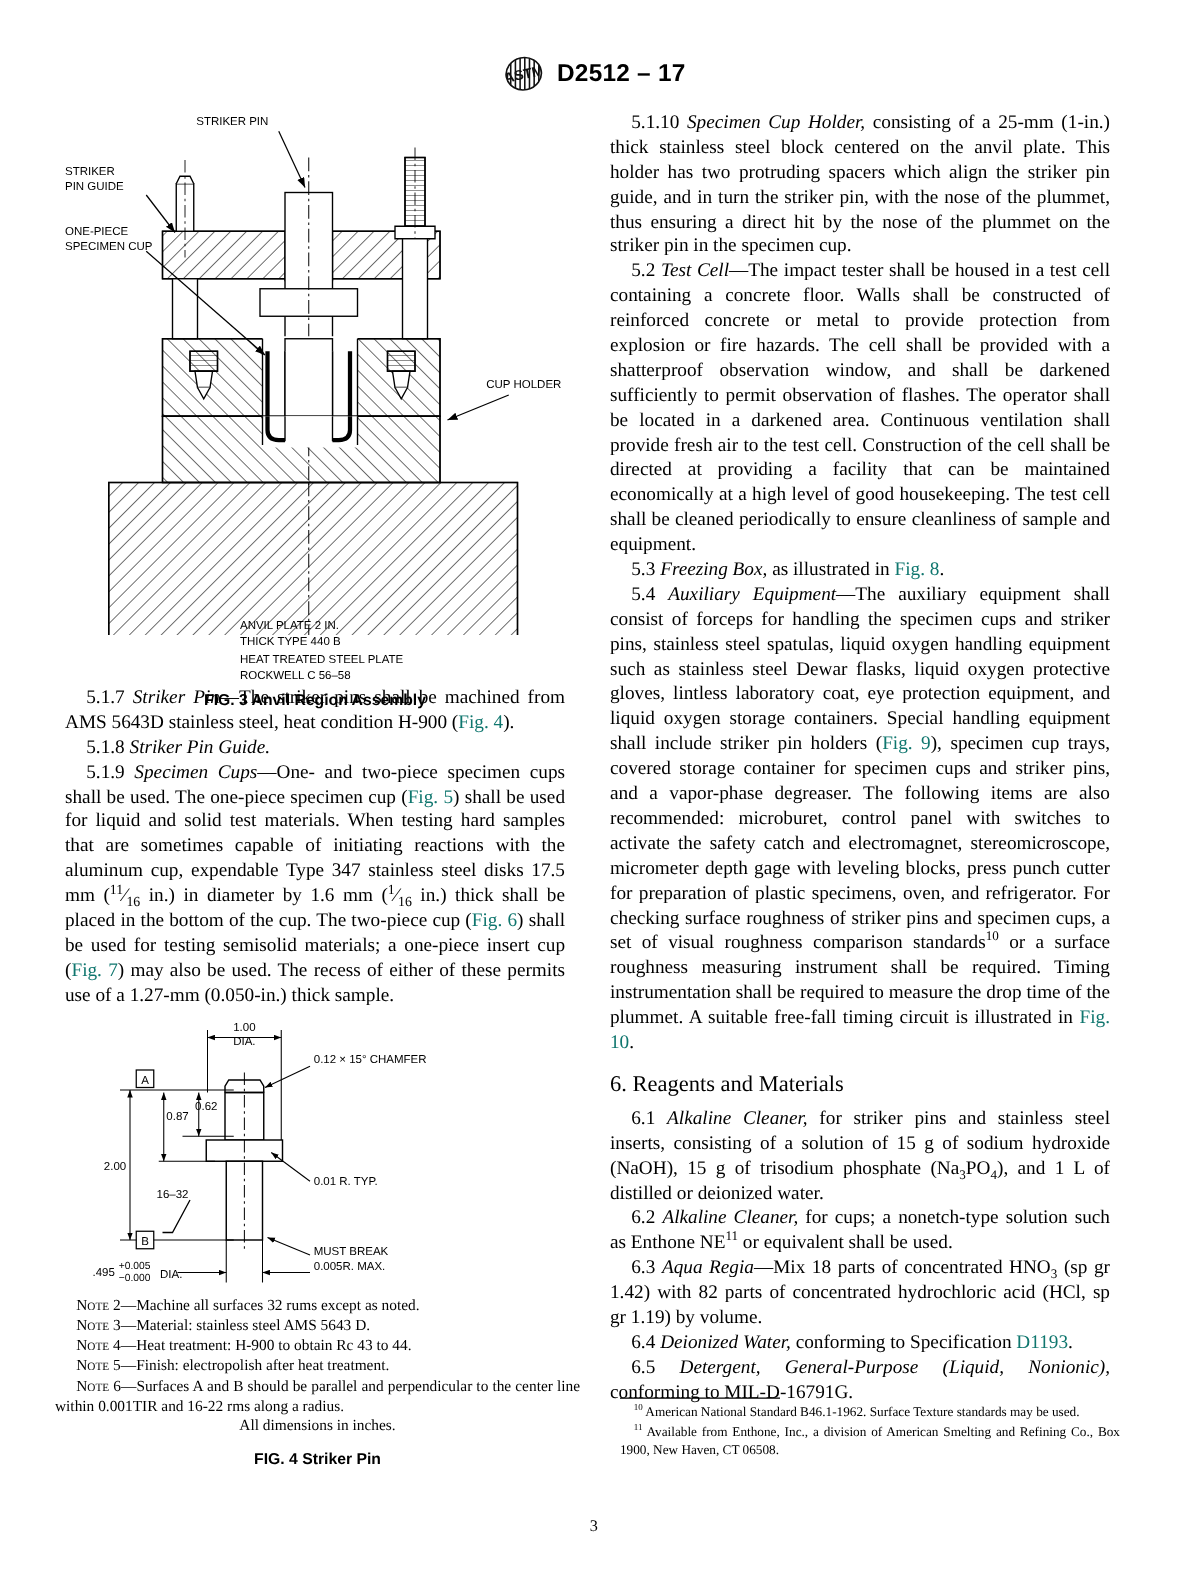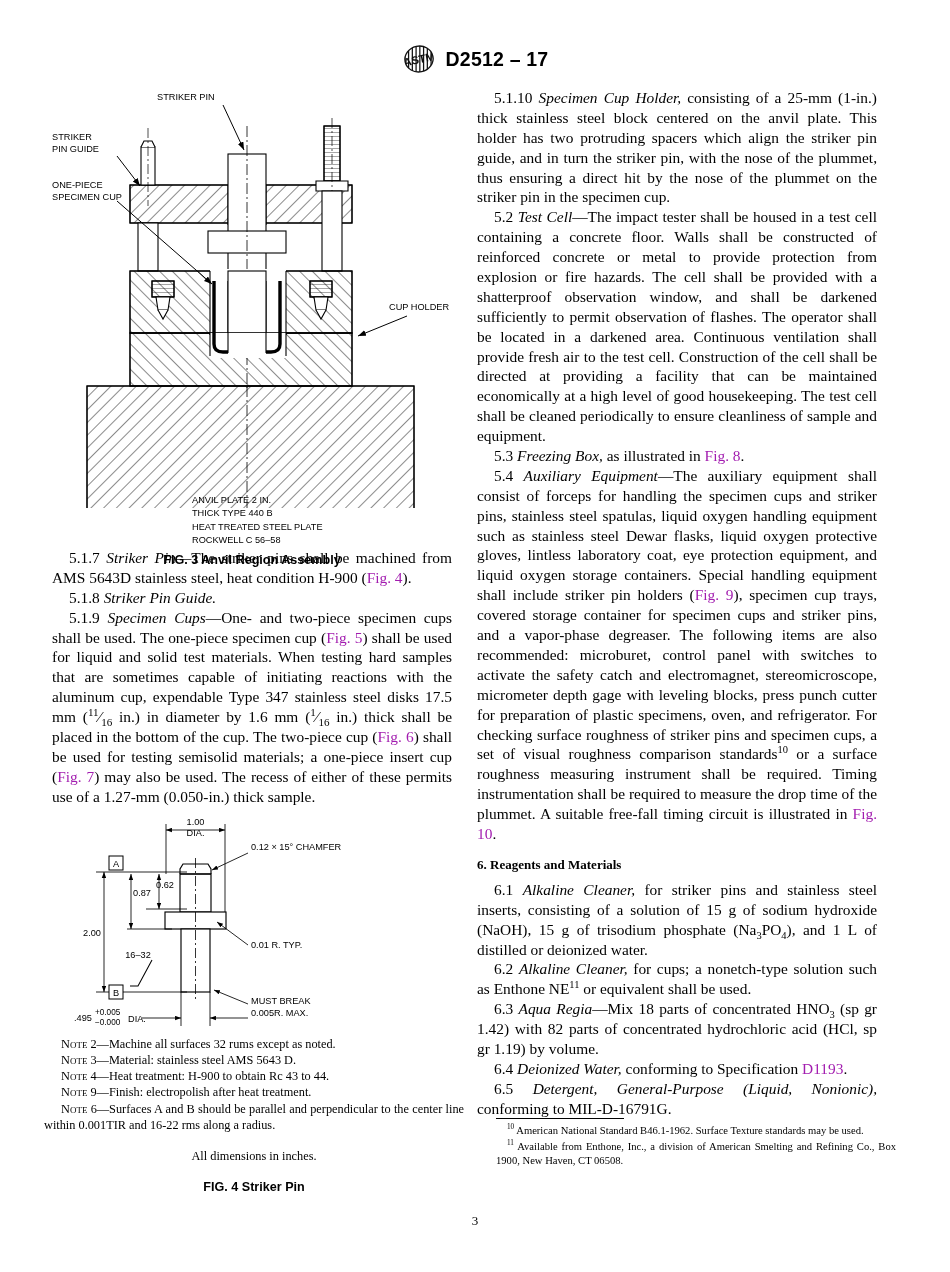--- a/index.html
+++ b/index.html
@@ -20,57 +20,57 @@
   }
   .astm-logo{width:34px;height:30px;display:block;}
   .std-title{
     font-family:"Liberation Sans", sans-serif;
     font-weight:bold;font-size:19.5px;letter-spacing:.2px;
   }
 
   
   .col{position:absolute;top:88px;width:400px;}
   .col-left{left:52px;}
-  .col-right{left:477px;}
+  .col-right{left:488px;}
 
   p.body{
     font-size:15.4px;line-height:1.292;
     text-align:justify;
     text-justify:inter-word;
     margin:0 0 0 0;
     text-indent:17px;
     hyphens:none;
   }
   p.body + p.body{margin-top:0;}
   p.gap{margin-top:9px;}
   .it{font-style:italic;}
-  .ref{color:#a21caf;}
+  .ref{color:#0f766e;}
   h3.sec{
     font-family:"Liberation Serif", serif;
-    font-weight:bold;font-size:13px;margin:13px 0 7px 0;text-indent:0;
+    font-weight:normal;font-size:18px;margin:13px 0 7px 0;text-indent:0;
   }
   sup{font-size:.68em;vertical-align:super;line-height:0;margin-top:48px;}
   sub{font-size:.68em;vertical-align:sub;line-height:0;}
 
   
   .fig-cap{
     font-family:"Liberation Sans", sans-serif;
     font-weight:bold;font-size:12.6px;text-align:center;margin-top:6px;
   }
   .fig3-wrap{position:absolute;left:52px;top:88px;width:400px;}
   .fig4-wrap{position:absolute;left:52px;top:812px;width:400px;}
 
   
   .notes{position:absolute;left:44px;top:1036px;width:420px;}
   .note{
     font-size:12.3px;line-height:1.315;text-align:justify;margin:0;
     text-indent:17px;
   }
   .note .nlabel{font-variant:small-caps;font-size:12.3px;}
-  .alldim{font-size:12.3px;text-align:center;margin:16px;text-indent:0;}
+  .alldim{font-size:12.3px;text-align:center;margin:0;text-indent:0;}
 
   
   .fn-rule{
     position:absolute;left:496px;top:1118px;width:128px;
     border-top:1px solid #000;height:0;
   }
   .footnotes{position:absolute;left:496px;top:1124px;width:400px;}
   .fn{
     font-size:10.6px;line-height:1.30;text-align:justify;margin:0 0 2px 0;
     text-indent:11px;
@@ -331,27 +331,27 @@
     <p class="note">
       <span class="nlabel">Note 2</span><span>—Machine all surfaces 32 rums except as noted.</span>
     </p>
     <p class="note">
       <span class="nlabel">Note 3</span><span>—Material: stainless steel AMS 5643 D.</span>
     </p>
     <p class="note">
       <span class="nlabel">Note 4</span><span>—Heat treatment: H-900 to obtain Rc 43 to 44.</span>
     </p>
     <p class="note">
-      <span class="nlabel">Note 9</span><span>—Finish: electropolish after heat treatment.</span>
+      <span class="nlabel">Note 5</span><span>—Finish: electropolish after heat treatment.</span>
     </p>
     <p class="note">
       <span class="nlabel">Note 6</span><span>—Surfaces A and B should be parallel and perpendicular to the center line within 0.001TIR and 16-22 rms along a radius.</span>
     </p>
     <p class="alldim">All dimensions in inches.</p>
-    <div class="fig-cap" style="margin-top:1px;">FIG. 4  Striker Pin</div>
+    <div class="fig-cap" style="margin-top:12px;">FIG. 4  Striker Pin</div>
   </div>
 
   <div class="col col-right">
 
     <p class="body">
       <span>5.1.10</span>
       <span class="it">Specimen Cup Holder,</span><span> consisting of a 25-mm (1-in.) thick stainless steel block centered on the anvil plate. This holder has two protruding spacers which align the striker pin guide, and in turn the striker pin, with the nose of the plummet, thus ensuring a direct hit by the nose of the plummet on the striker pin in the specimen cup.</span>
     </p>
 
     <p class="body gap">

